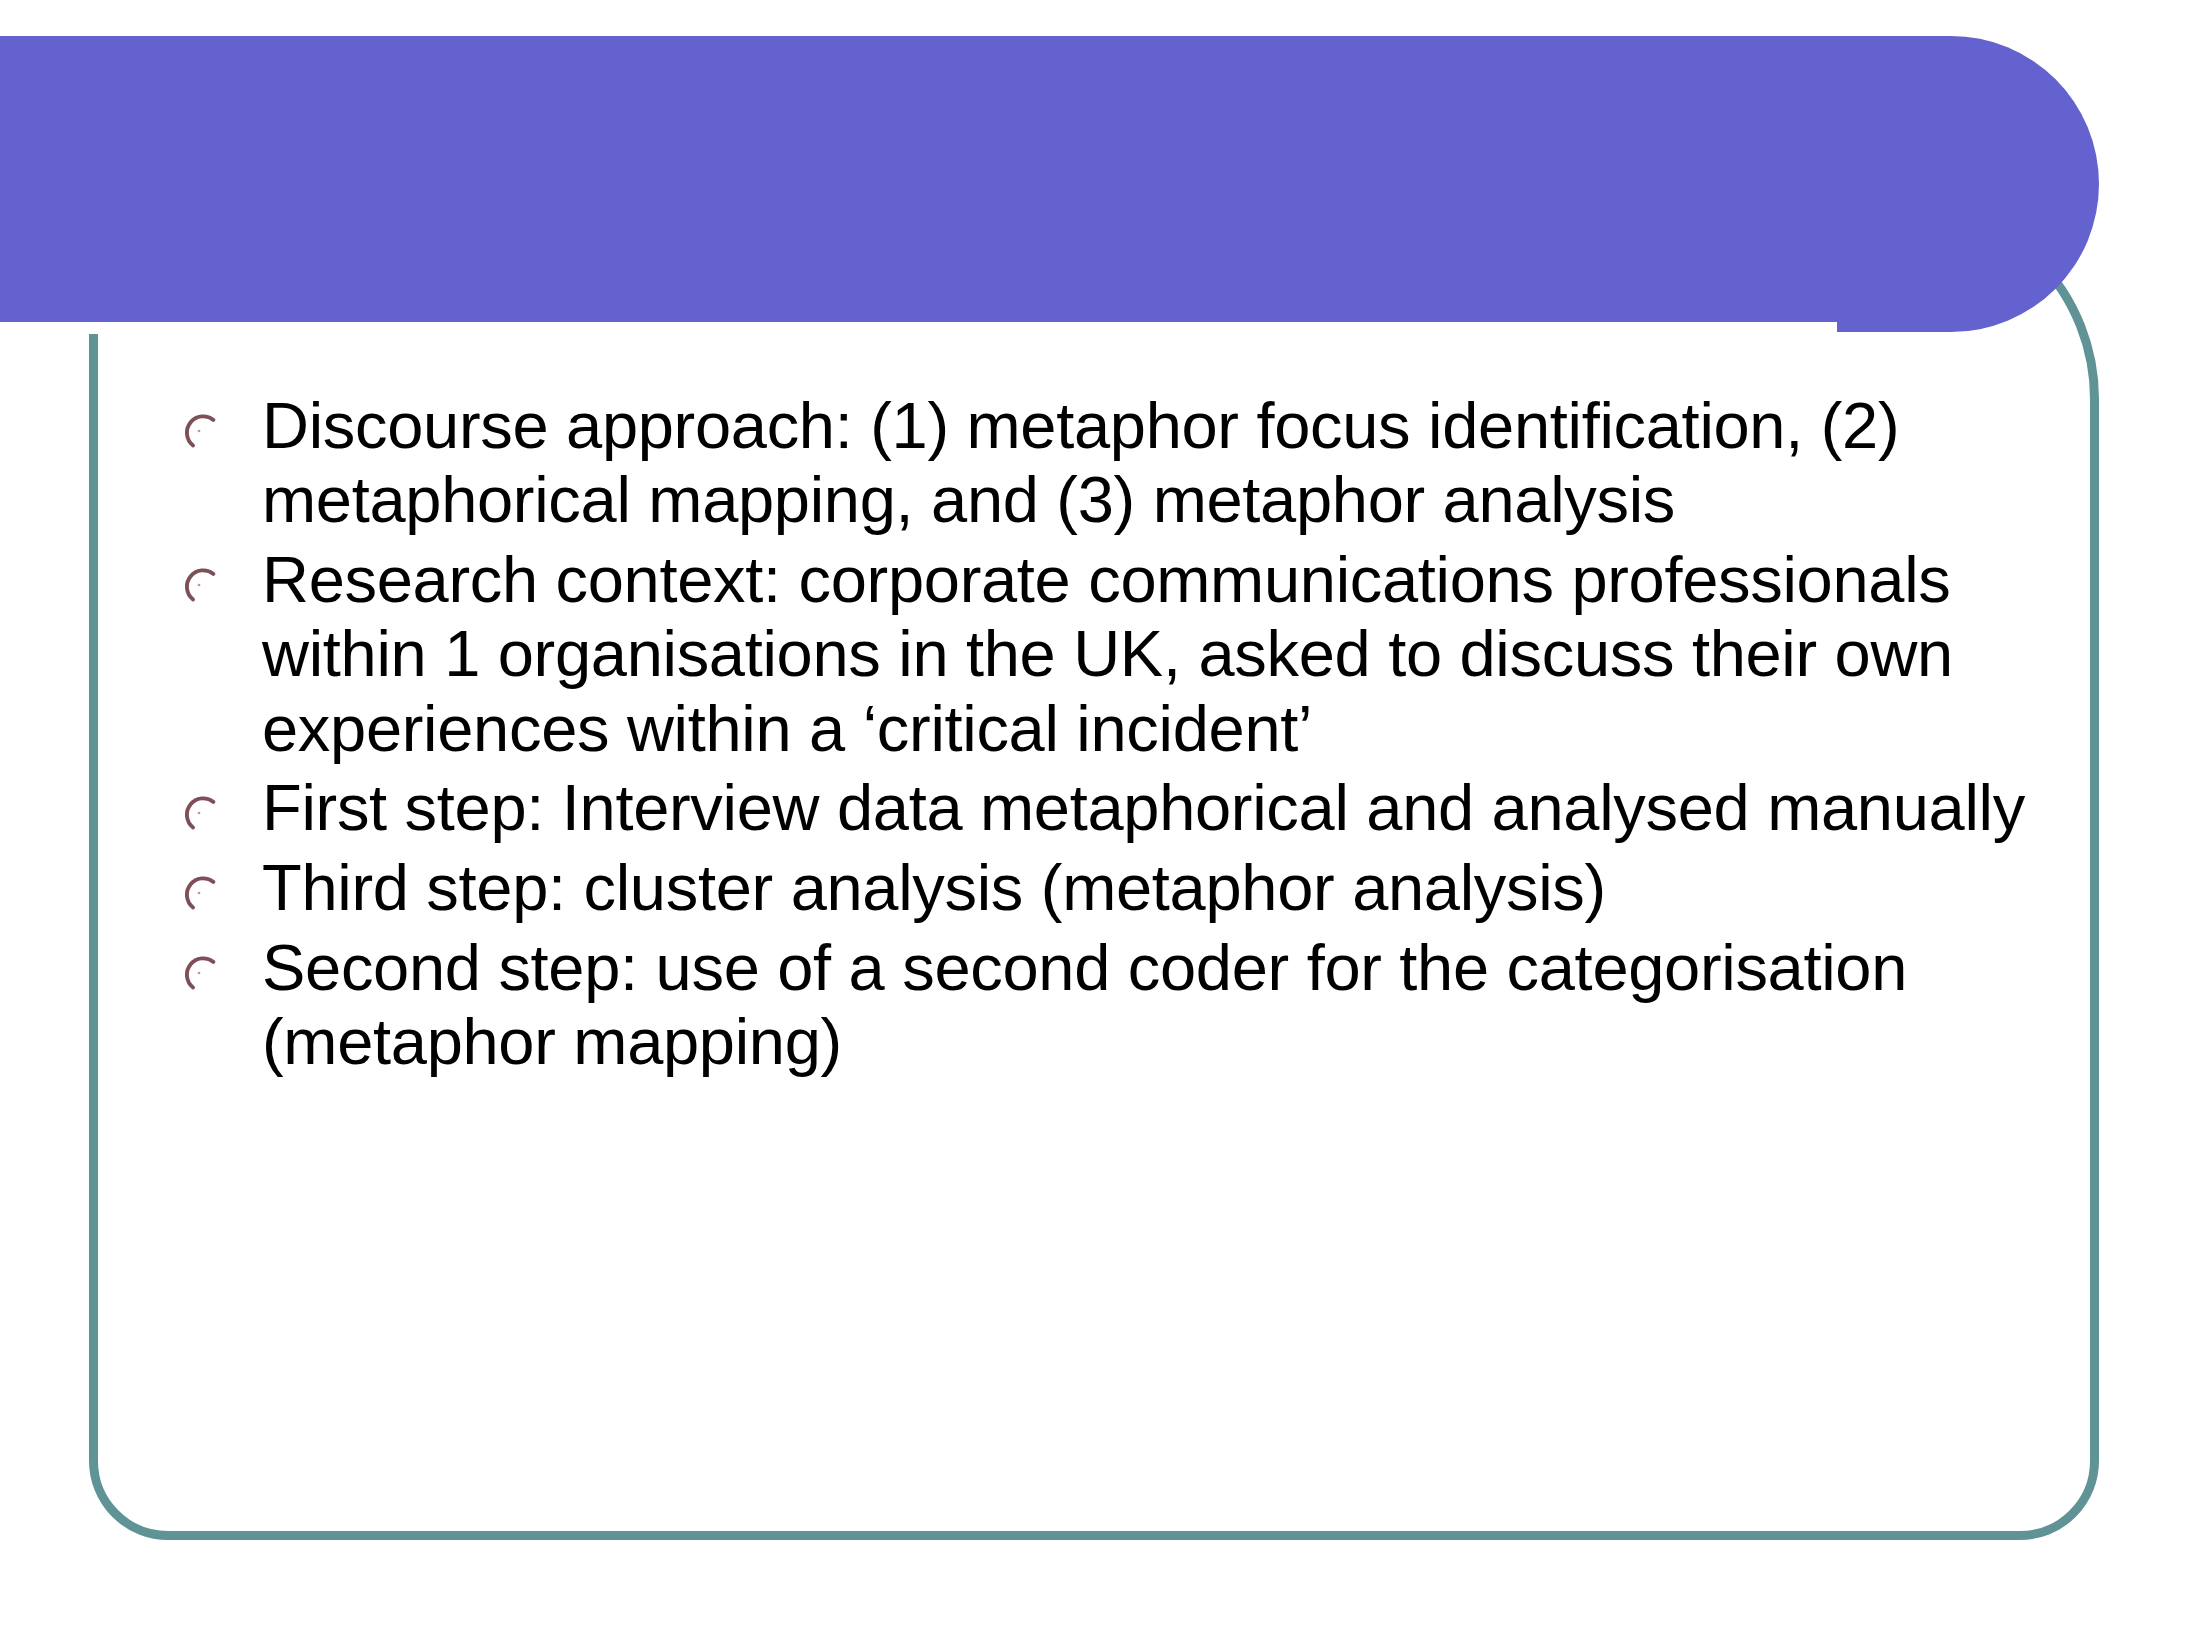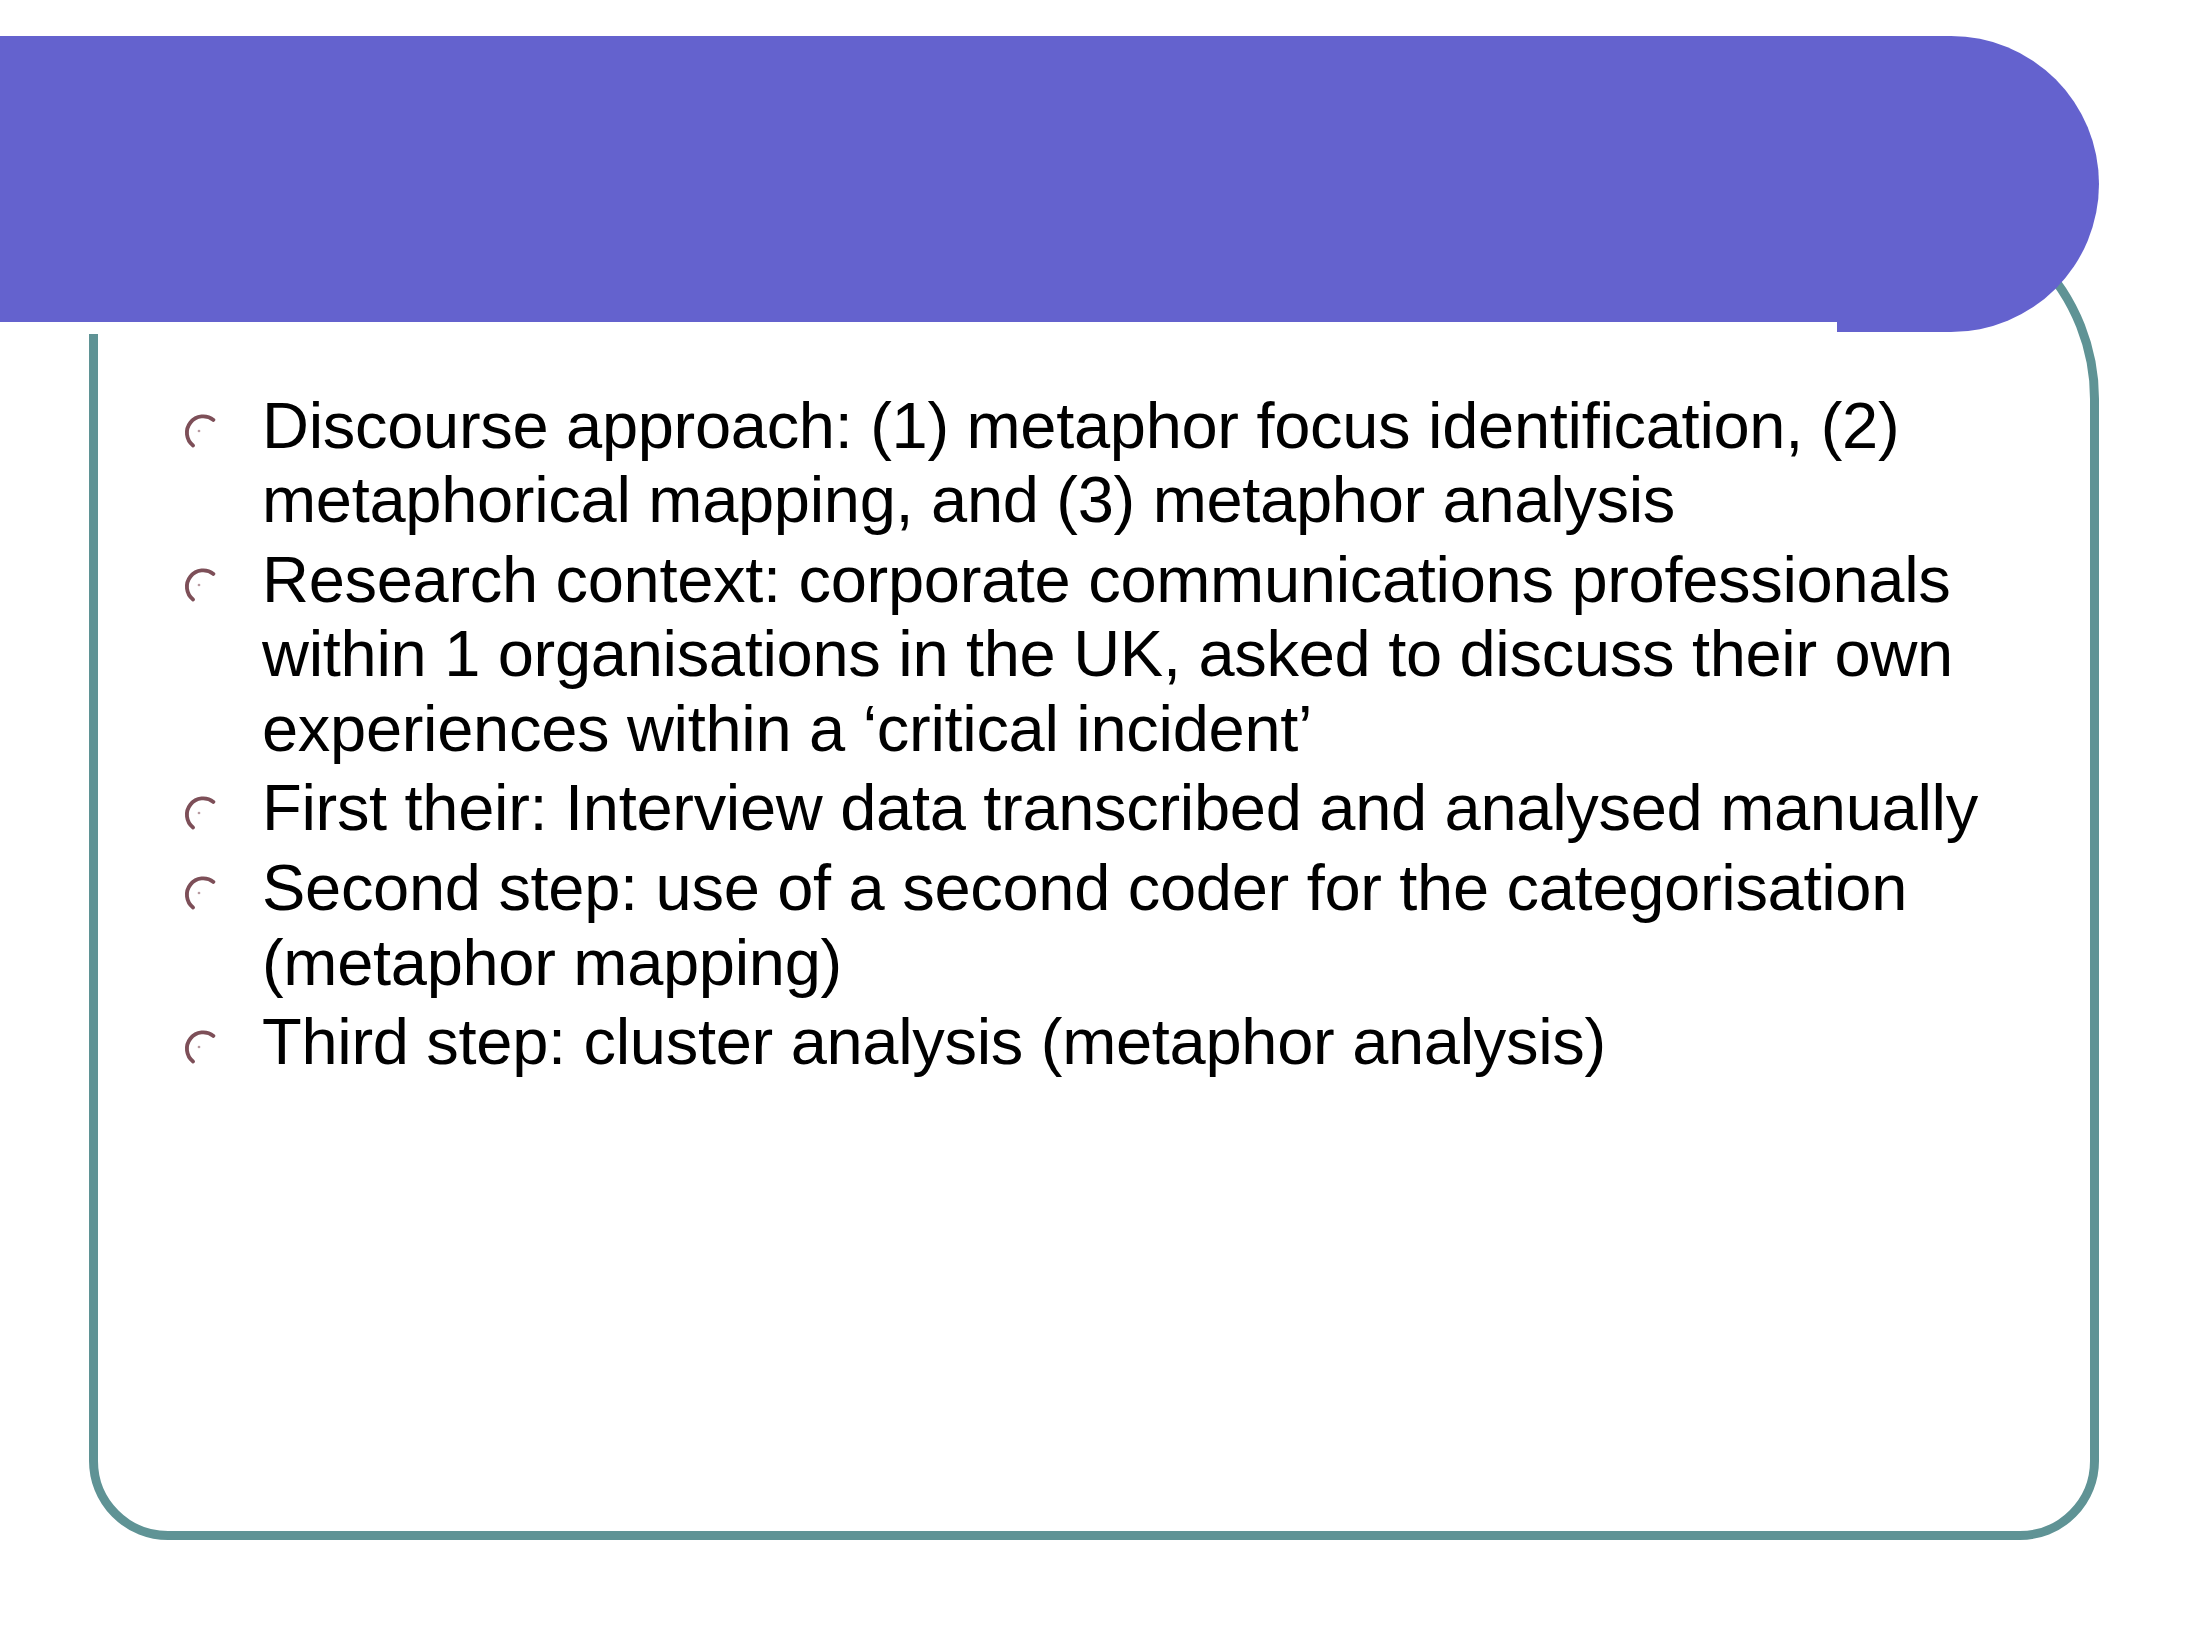--- a/index.html
+++ b/index.html
@@ -132,38 +132,38 @@
       <span class="bullet-text">Research context: corporate communications professionals within 1 organisations in the UK, asked to discuss their own experiences within a ‘critical incident’</span>
     </div>
 
     <div class="bullet-item">
       <span class="bullet-marker">
         <svg viewBox="0 0 54 54" xmlns="http://www.w3.org/2000/svg">
           <path d="M44 14 A 18 18 0 1 0 20 44" fill="none" stroke="#7d4f58" stroke-width="4.5" stroke-linecap="round"></path>
           <circle cx="27" cy="27" r="1.6" fill="#b79aa0"></circle>
         </svg>
       </span>
-      <span class="bullet-text">First their: Interview data transcribed and analysed manually</span>
+      <span class="bullet-text">First step: Interview data metaphorical and analysed manually</span>
+    </div>
+
+    <div class="bullet-item">
+      <span class="bullet-marker">
+        <svg viewBox="0 0 54 54" xmlns="http://www.w3.org/2000/svg">
+          <path d="M44 14 A 18 18 0 1 0 20 44" fill="none" stroke="#7d4f58" stroke-width="4.5" stroke-linecap="round"></path>
+          <circle cx="27" cy="27" r="1.6" fill="#b79aa0"></circle>
+        </svg>
+      </span>
+      <span class="bullet-text">Third step: cluster analysis (metaphor analysis)</span>
     </div>
 
     <div class="bullet-item">
       <span class="bullet-marker">
         <svg viewBox="0 0 54 54" xmlns="http://www.w3.org/2000/svg">
           <path d="M44 14 A 18 18 0 1 0 20 44" fill="none" stroke="#7d4f58" stroke-width="4.5" stroke-linecap="round"></path>
           <circle cx="27" cy="27" r="1.6" fill="#b79aa0"></circle>
         </svg>
       </span>
       <span class="bullet-text">Second step: use of a second coder for the categorisation (metaphor mapping)</span>
     </div>
 
-    <div class="bullet-item">
-      <span class="bullet-marker">
-        <svg viewBox="0 0 54 54" xmlns="http://www.w3.org/2000/svg">
-          <path d="M44 14 A 18 18 0 1 0 20 44" fill="none" stroke="#7d4f58" stroke-width="4.5" stroke-linecap="round"></path>
-          <circle cx="27" cy="27" r="1.6" fill="#b79aa0"></circle>
-        </svg>
-      </span>
-      <span class="bullet-text">Third step: cluster analysis (metaphor analysis)</span>
-    </div>
-
   </div>
 </div>
 
 
 </body></html>

